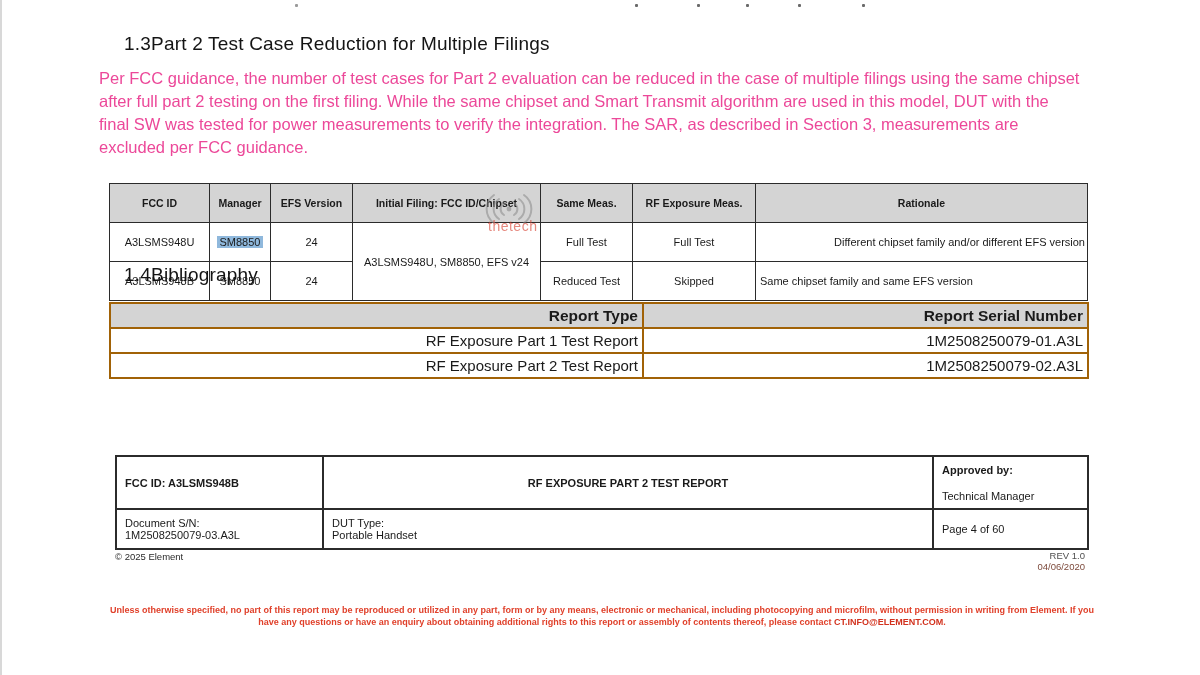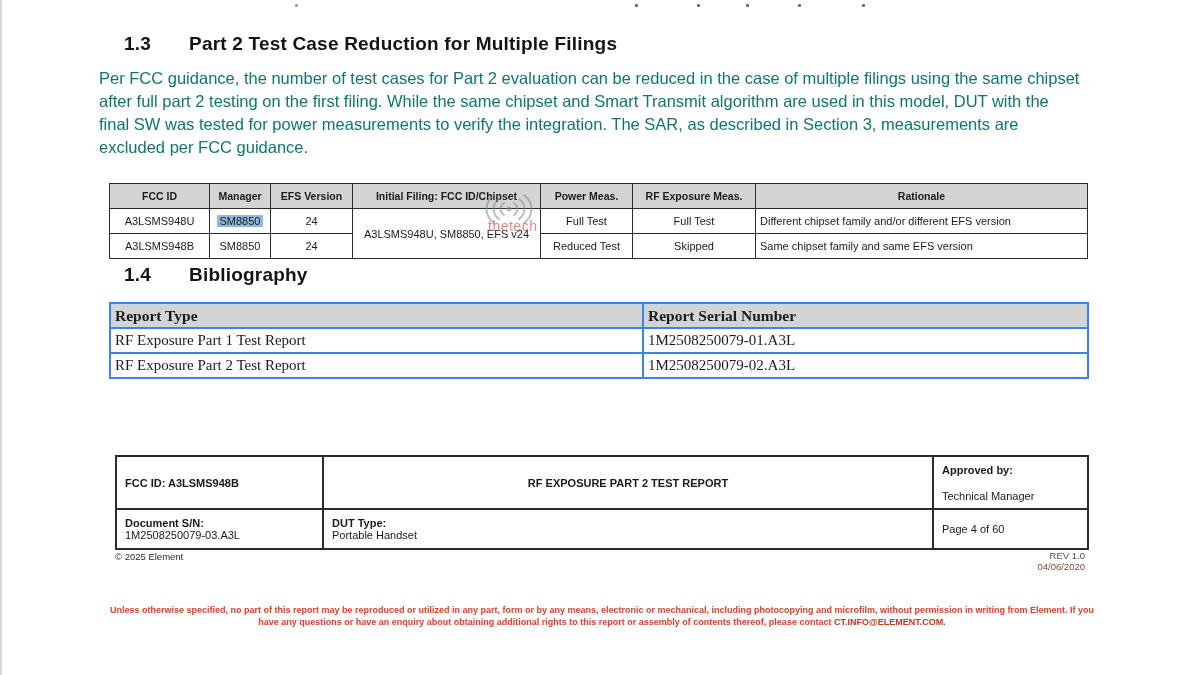--- a/index.html
+++ b/index.html
@@ -27,54 +27,53 @@
     border-radius: 1px;
   }
   .d1{left:293px;background:#9a9a9a;} .d2{left:633px;} .d3{left:695px;}
   .d4{left:744px;} .d5{left:796px;} .d6{left:860px;}
 
   
   .sec-heading {
     position: absolute;
     left: 122px;
     display: flex;
-    gap: 38px;
     font-size: 19px;
-    font-weight: 700;
+    font-weight: 400;
     color: #141414;
     letter-spacing: 0.2px;
   }
   .h13 { top: 33px; }
   .h14 { top: 264px; }
 
   .body-para {
     position: absolute;
     left: 97px;
     top: 67px;
     width: 982px;
     font-size: 16.5px;
     line-height: 23px;
-    color: #0f766e;
+    color: #ec4899;
   }
 
   table { border-collapse: collapse; table-layout: fixed; }
   td, th { overflow: hidden; }
 
   
   .red-table {
     position: absolute;
     left: 107px;
     top: 183px;
     width: 978px;
     font-size: 11px;
   }
   .red-table th, .red-table td {
     border: 1px solid #2b2b2b;
     text-align: center;
-    padding: 6px 2px;
+    padding: 13px 2px;
     height: 15px;
     color: #1a1a1a;
   }
   .red-table th {
     background: #d4d4d4;
     font-weight: 700;
     font-size: 10.5px;
   }
   .red-table td { height: 20px; font-size: 11px; }
   .hl {
@@ -104,26 +103,25 @@
 
   
   .bib-table {
     position: absolute;
     left: 107px;
     top: 302px;
     width: 978px;
     font-size: 15px;
   }
   .bib-table th, .bib-table td {
-    border: 2px solid #3b82f6;
-    text-align: left;
+    border: 2px solid #a16207;
+    text-align: right;
     height: 25px;
     padding: 0 4px;
     color: #1a1a1a;
-    font-family: Liberation Serif, serif;
   }
   .bib-table th { background: #d4d4d4; font-weight: 700; font-size: 15.5px; }
 
   
   .foot-table {
     position: absolute;
     left: 113px;
     top: 455px;
     width: 972px;
     font-size: 11px;
@@ -133,21 +131,21 @@
     padding: 4px 8px;
     vertical-align: middle;
     color: #1a1a1a;
   }
   .foot-table .r1 { height: 53px; }
   .foot-table .r2 { height: 40px; }
   .bold { font-weight: 700; }
   .center { text-align: center; }
   .approved-cell span { display: block; }
   .approved-cell .lbl { font-weight: 700; margin-bottom: 14px; }
-  .sn-cell .lbl, .dut-cell .lbl { font-weight: 700; margin-bottom: 0; }
+  .sn-cell .lbl, .dut-cell .lbl { font-weight: 400; margin-bottom: 0; }
 
   .copyright {
     position: absolute;
     left: 113px;
     top: 551px;
     font-size: 9.5px;
     color: #2a2a2a;
   }
   .rev-block {
     position: absolute;
@@ -201,32 +199,32 @@
         <col style="width:92px">
         <col style="width:123px">
       <col style="width:332px">
     </colgroup>
     <tbody>
         <tr>
       <th>FCC ID</th>
       <th>Manager</th>
       <th>EFS Version</th>
       <th>Initial Filing: FCC ID/Chipset</th>
-      <th>Power Meas.</th>
+      <th>Same Meas.</th>
       <th>RF Exposure Meas.</th>
       <th>Rationale</th>
     </tr>
     <tr>
       <td>A3LSMS948U</td>
       <td><span class="hl">SM8850</span></td>
       <td>24</td>
       <td rowspan="2">A3LSMS948U, SM8850, EFS v24</td>
       <td>Full Test</td>
       <td>Full Test</td>
-      <td style="text-align:left;padding-left:4px;">Different chipset family and/or different EFS version</td>
+      <td style="text-align:right;padding-left:4px;">Different chipset family and/or different EFS version</td>
     </tr>
     <tr>
       <td>A3LSMS948B</td>
       <td>SM8850</td>
       <td>24</td>
       <td>Reduced Test</td>
       <td>Skipped</td>
       <td style="text-align:left;padding-left:4px;">Same chipset family and same EFS version</td>
     </tr>
   </tbody>

